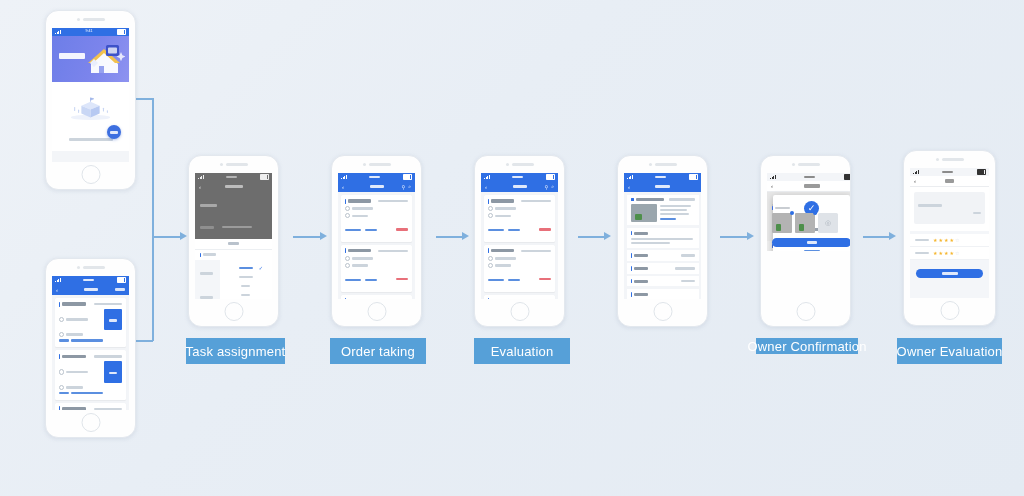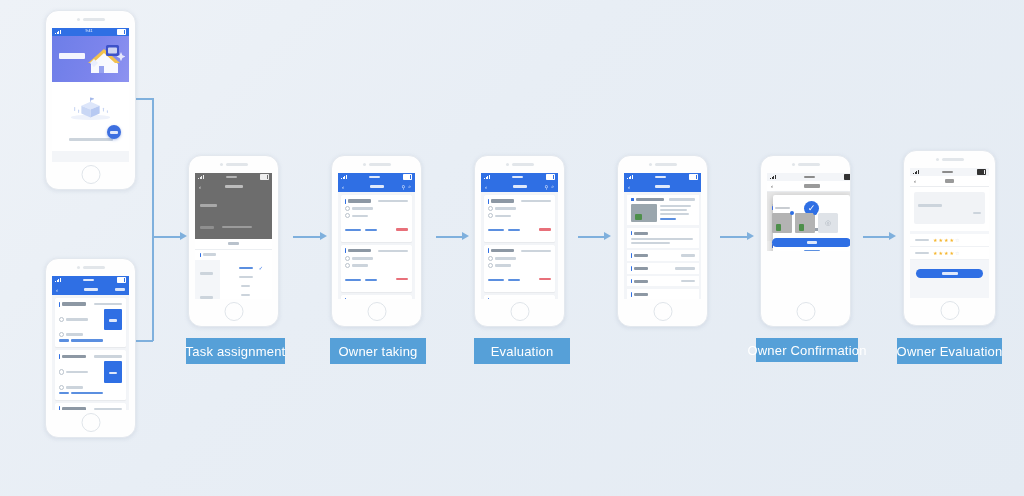--- a/index.html
+++ b/index.html
@@ -496,21 +496,21 @@
                 <i class="bar"></i>
               </span>
             </div>
 
         </div>
 
       </div>
     </div>
     <div class="home"></div>
   </div>
-  <div class="label" style="left:330px;top:338px;width:96px;height:26px;">Owner taking</div>
+  <div class="label" style="left:330px;top:338px;width:96px;height:26px;">Order taking</div>
 
   <div class="phone" style="left:474px;top:155px;width:91px;height:172px;">
     <div class="speaker">
         <span class="cam"></span>
         <span class="grill"></span>
       </div>
     <div class="screen">
       <div class="statbar dark">
         <span class="sb-bars">
             <i style="height:1.5px"></i>
@@ -751,21 +751,21 @@
               <span>◎</span>
             </div>
         </div>
         <div class="btn-pill">
             <span class="tb wh" style="width:10px;height:2.8px;"></span>
           </div>
       </div>
     </div>
     <div class="home"></div>
   </div>
-  <div class="label" style="left:756px;top:338px;width:102px;height:24px;">Owner Confirmation</div>
+  <div class="label" style="left:756px;top:338px;width:102px;height:16px;">Owner Confirmation</div>
 
   <div class="phone" style="left:903px;top:150px;width:93px;height:176px;">
     <div class="speaker">
         <span class="cam"></span>
         <span class="grill"></span>
       </div>
     <div class="screen" style="background:#f4f6f9;">
       <div class="statbar light">
         <span class="sb-bars">
             <i style="height:1.5px"></i>

